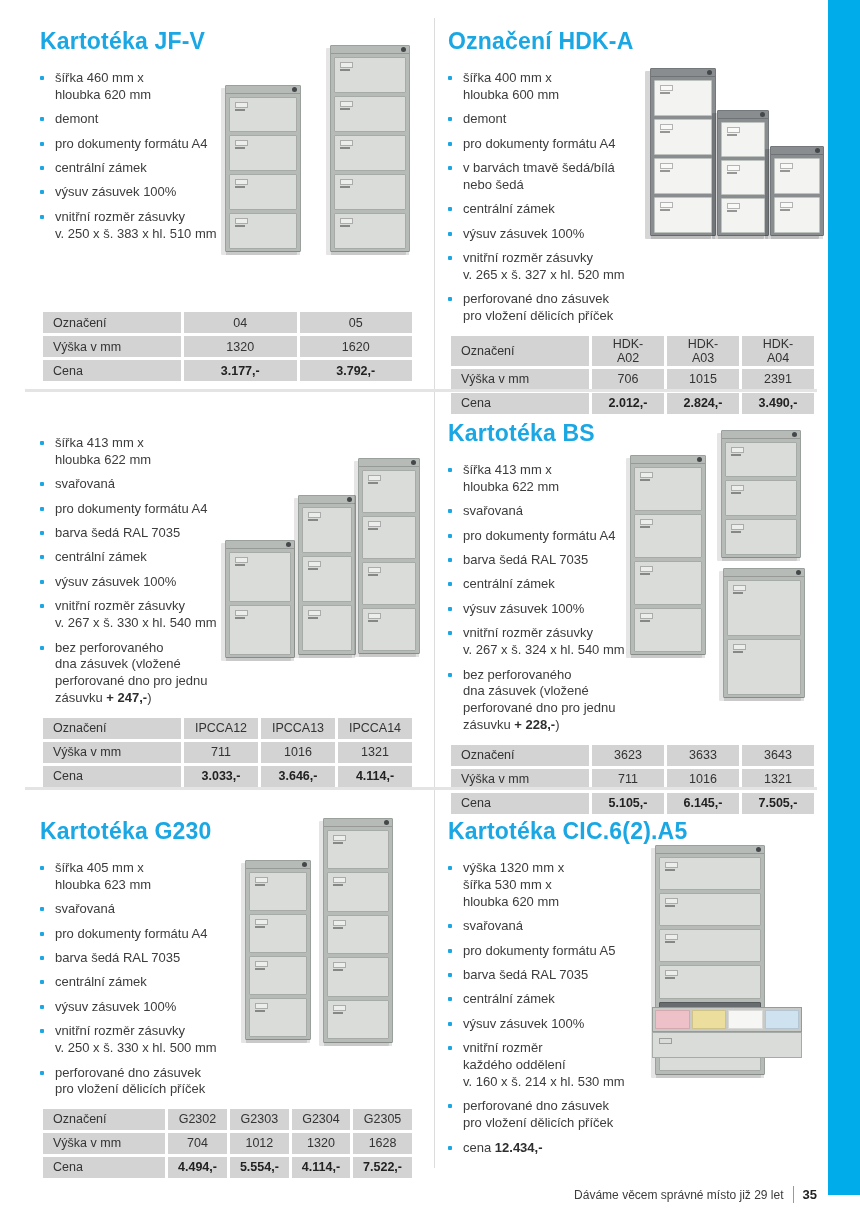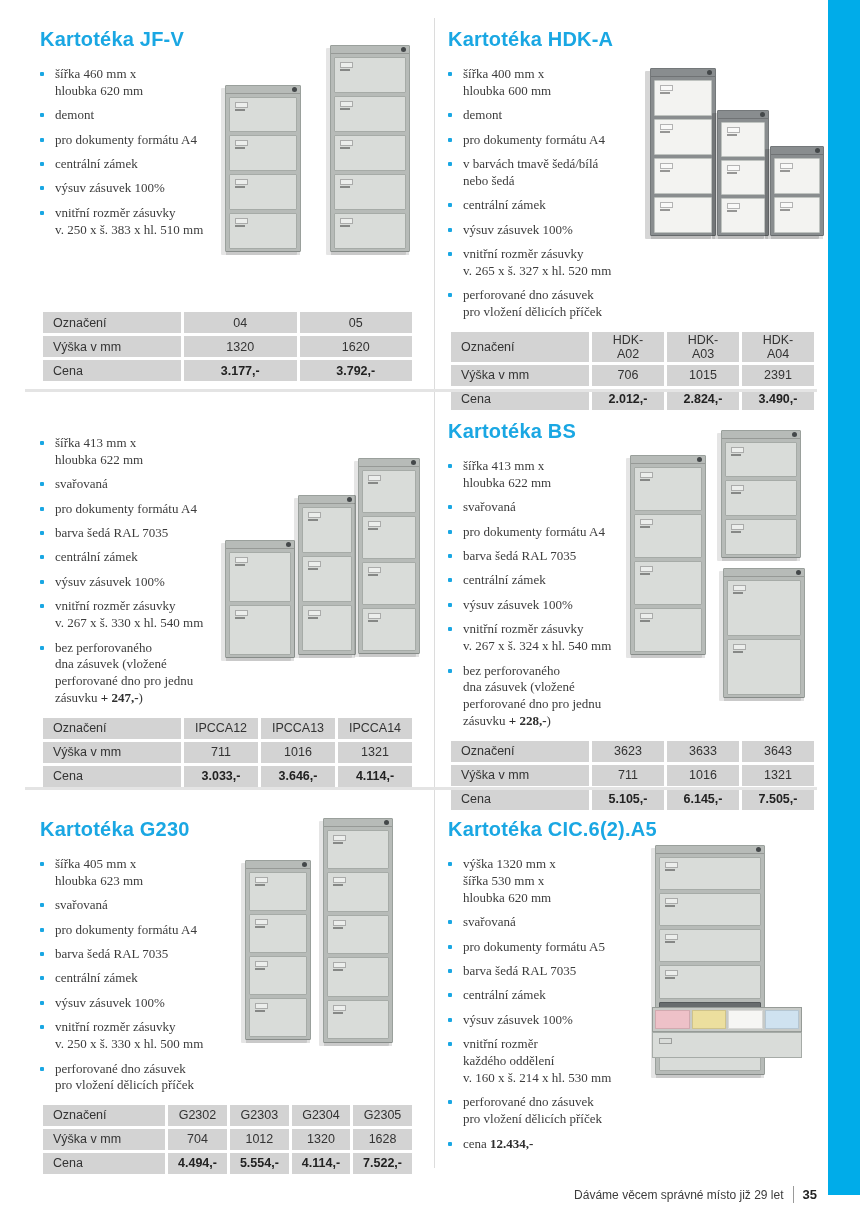--- a/index.html
+++ b/index.html
@@ -10,22 +10,22 @@
 
   .grid{display:grid;grid-template-columns:435px 425px;grid-template-rows:392px 398px 382px;}
   .sec{position:relative;box-sizing:border-box;display:flex;flex-direction:column;}
   .sec.left{padding:28px 20px 0 40px;}
   .sec.right{padding:28px 43px 0 13px;}
 
   .hline{position:absolute;left:25px;right:43px;height:3px;background:#e4e4e4;z-index:3;}
   .hline.h1{top:389px;} .hline.h2{top:787px;}
   .vline{position:absolute;left:434px;top:18px;width:1px;height:1150px;background:#dcdcdc;z-index:2;}
 
-  .title{margin:0;font-size:20px;font-weight:bold;color:var(--accent,#1aa7e3);letter-spacing:.2px;}
-  .specs{list-style:none;margin:15px 0 0 0;padding:0;max-width:205px;font-family:Liberation Serif, serif;}
+  .title{margin:0;font-size:23px;font-weight:bold;color:var(--accent,#1aa7e3);letter-spacing:.2px;}
+  .specs{list-style:none;margin:15px 0 0 0;padding:0;max-width:205px;}
   .specs li{display:flex;gap:11px;margin-bottom:7.5px;font-size:13px;line-height:1.3;}
   .dot{flex:none;width:4px;height:4px;border-radius:1px;margin-top:6px;background:var(--accent,#1aa7e3);}
   .spec-text{white-space:pre-line;}
   .spec-text b{font-weight:bold;color:#2e2e2e;}
 
   .figure{position:absolute;inset:0;pointer-events:none;z-index:1;}
 
   
   .cab{position:absolute;box-sizing:border-box;border-radius:1px;}
   .cab.light{background:#b7bbb8;border:1px solid #9aa09c;box-shadow:-4px 3px 0 rgba(0,0,0,.10);}
@@ -161,21 +161,21 @@
             </tr>
             <tr class="bold-row">
               <td class="lbl">Cena</td>
               <td>3.177,-</td>
               <td>3.792,-</td>
             </tr>
           </tbody>
         </table>
   </section>
       <section class="sec right">
-    <h2 class="title">Kartotéka HDK-A</h2>
+    <h2 class="title">Označení HDK-A</h2>
     <ul class="specs">
           <li>
             <span class="dot"></span>
             <span class="spec-text"><span>šířka 400 mm x
 hloubka 600 mm</span></span>
           </li>
           <li>
             <span class="dot"></span>
             <span class="spec-text"><span>demont</span></span>
           </li>

